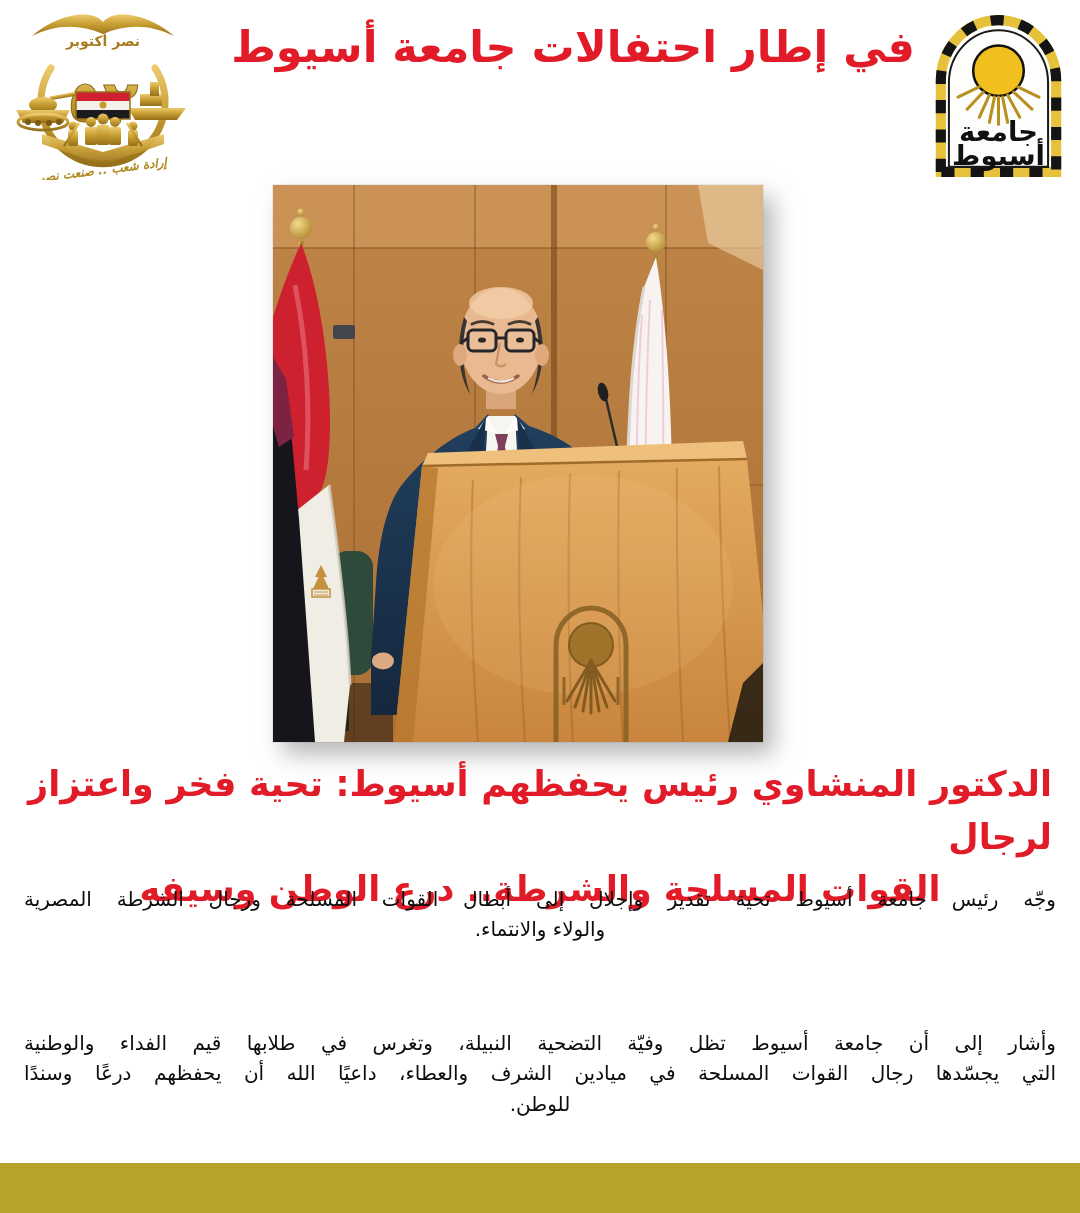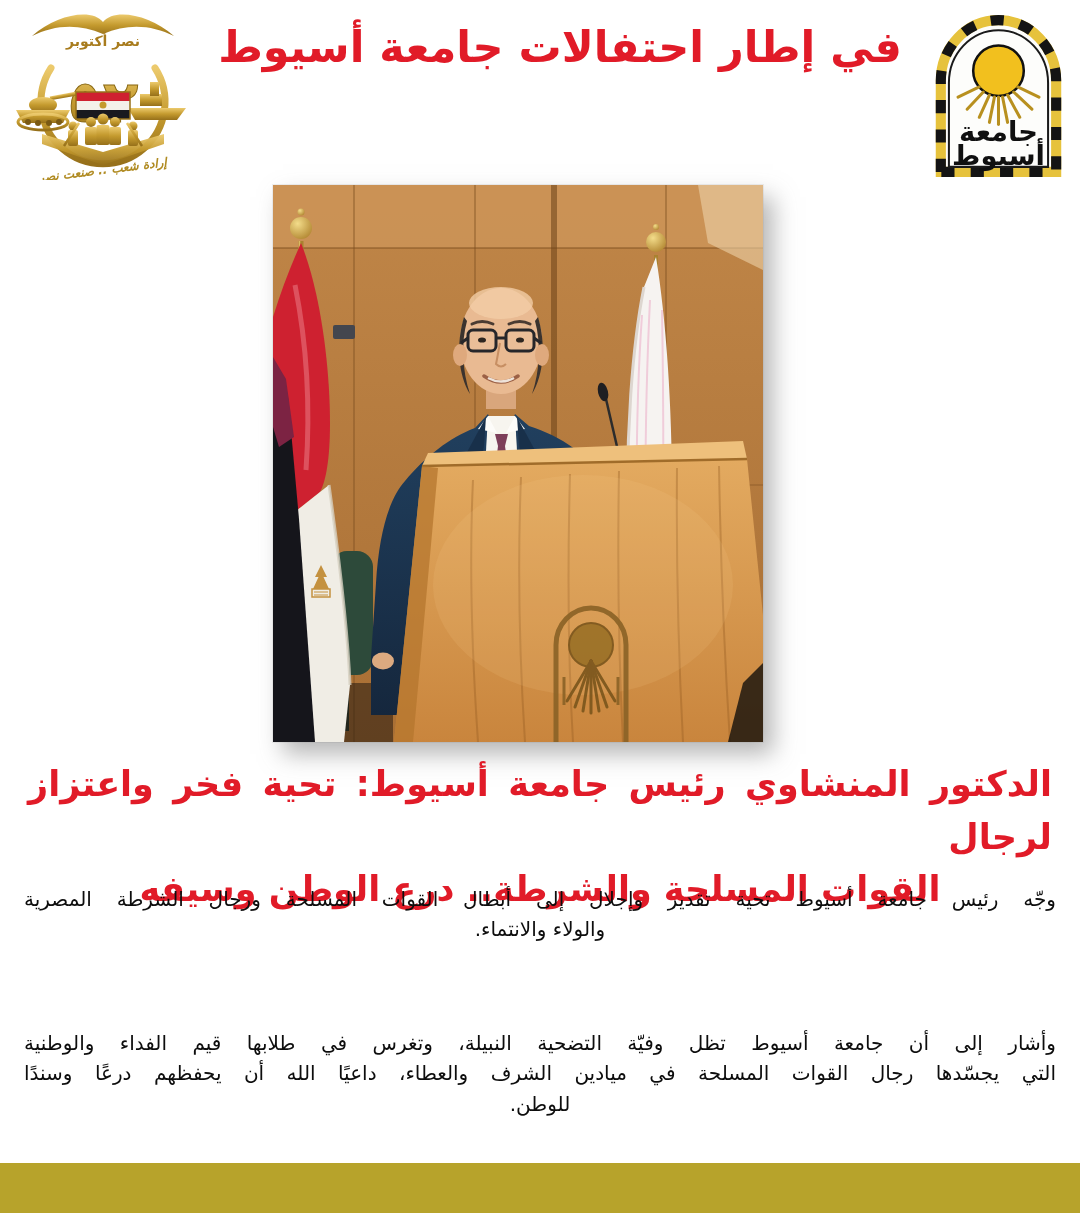--- a/index.html
+++ b/index.html
@@ -5,21 +5,21 @@
   html,body{margin:0;padding:0;}
   body{
     width:1080px;height:1213px;
     background:#ffffff;
     font-family:"DejaVu Sans", sans-serif;
     position:relative;overflow:hidden;
   }
   .abs{position:absolute;}
   
   .title{
-    left:205px;top:16px;width:710px;
+    left:218px;top:16px;width:710px;
     text-align:center;direction:rtl;
     color:#e11b28;font-weight:bold;
     font-size:43px;line-height:1.45;
   }
   .emblem-left{left:12px;top:6px;width:182px;height:174px;}
   .emblem-right{left:930px;top:8px;width:138px;height:170px;}
   
   .photo{
     left:273px;top:185px;width:490px;height:557px;
     box-shadow:10px 12px 22px rgba(110,110,110,.5), 0 0 0 1px #f0f0f0;
@@ -284,21 +284,21 @@
       </g>
       <line x1="291" y1="492" x2="291" y2="520" stroke="#8a6226" stroke-width="3"></line>
       <line x1="345" y1="492" x2="345" y2="520" stroke="#8a6226" stroke-width="3"></line>
     </g>
   </g>
   <polygon points="470,498 490,478 490,557 455,557" fill="#1e170f" opacity="0.85"></polygon>
 </svg>
 </div>
 
 <div class="abs headline">
-  <div class="jline">الدكتور المنشاوي رئيس جامعة أسيوط: تحية فخر واعتزاز لرجال</div>
+  <div class="jline">الدكتور المنشاوي رئيس يحفظهم أسيوط: تحية فخر واعتزاز لرجال</div>
   <div class="cline">القوات المسلحة والشرطة.. درع الوطن وسيفه</div>
 </div>
 
 <div class="abs para para1">
   <div class="jline">وجّه رئيس جامعة أسيوط تحية تقدير وإجلال إلى أبطال القوات المسلحة ورجال الشرطة المصرية</div>
   <div class="cline">والولاء والانتماء.</div>
 </div>
 
 <div class="abs para para2">
   <div class="jline">وأشار إلى أن جامعة أسيوط تظل وفيّة التضحية النبيلة، وتغرس في طلابها قيم الفداء والوطنية</div>

